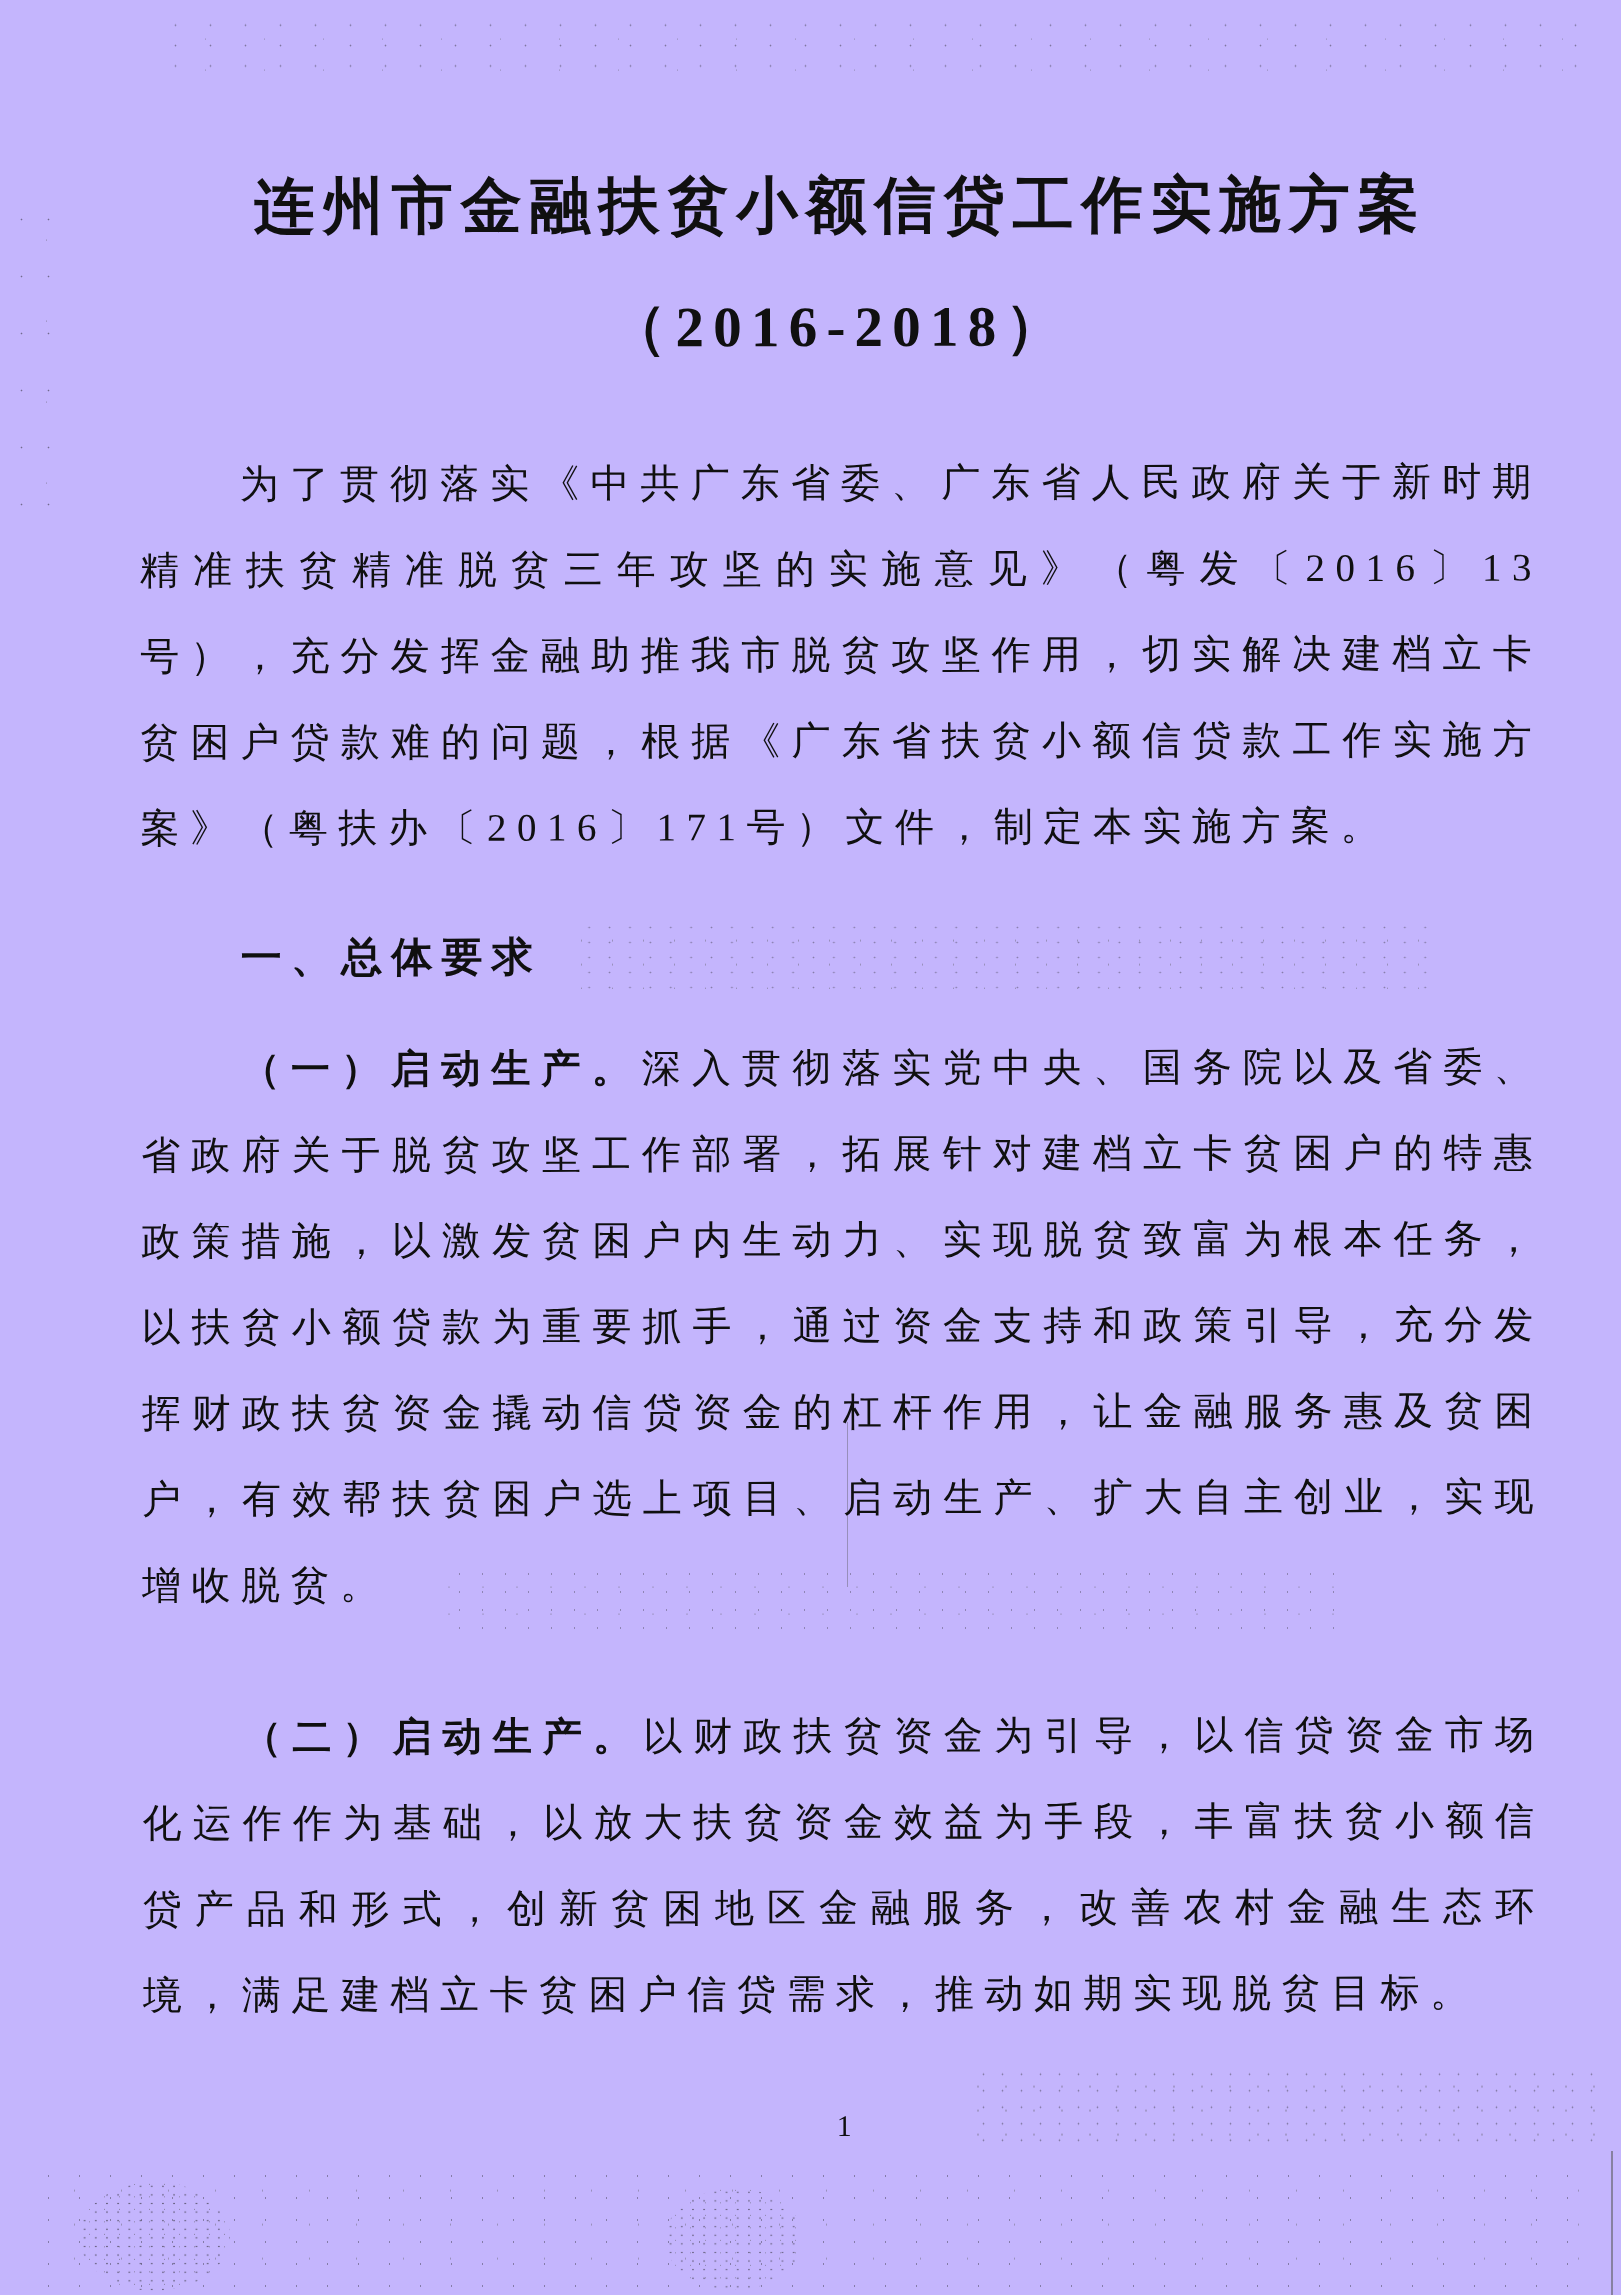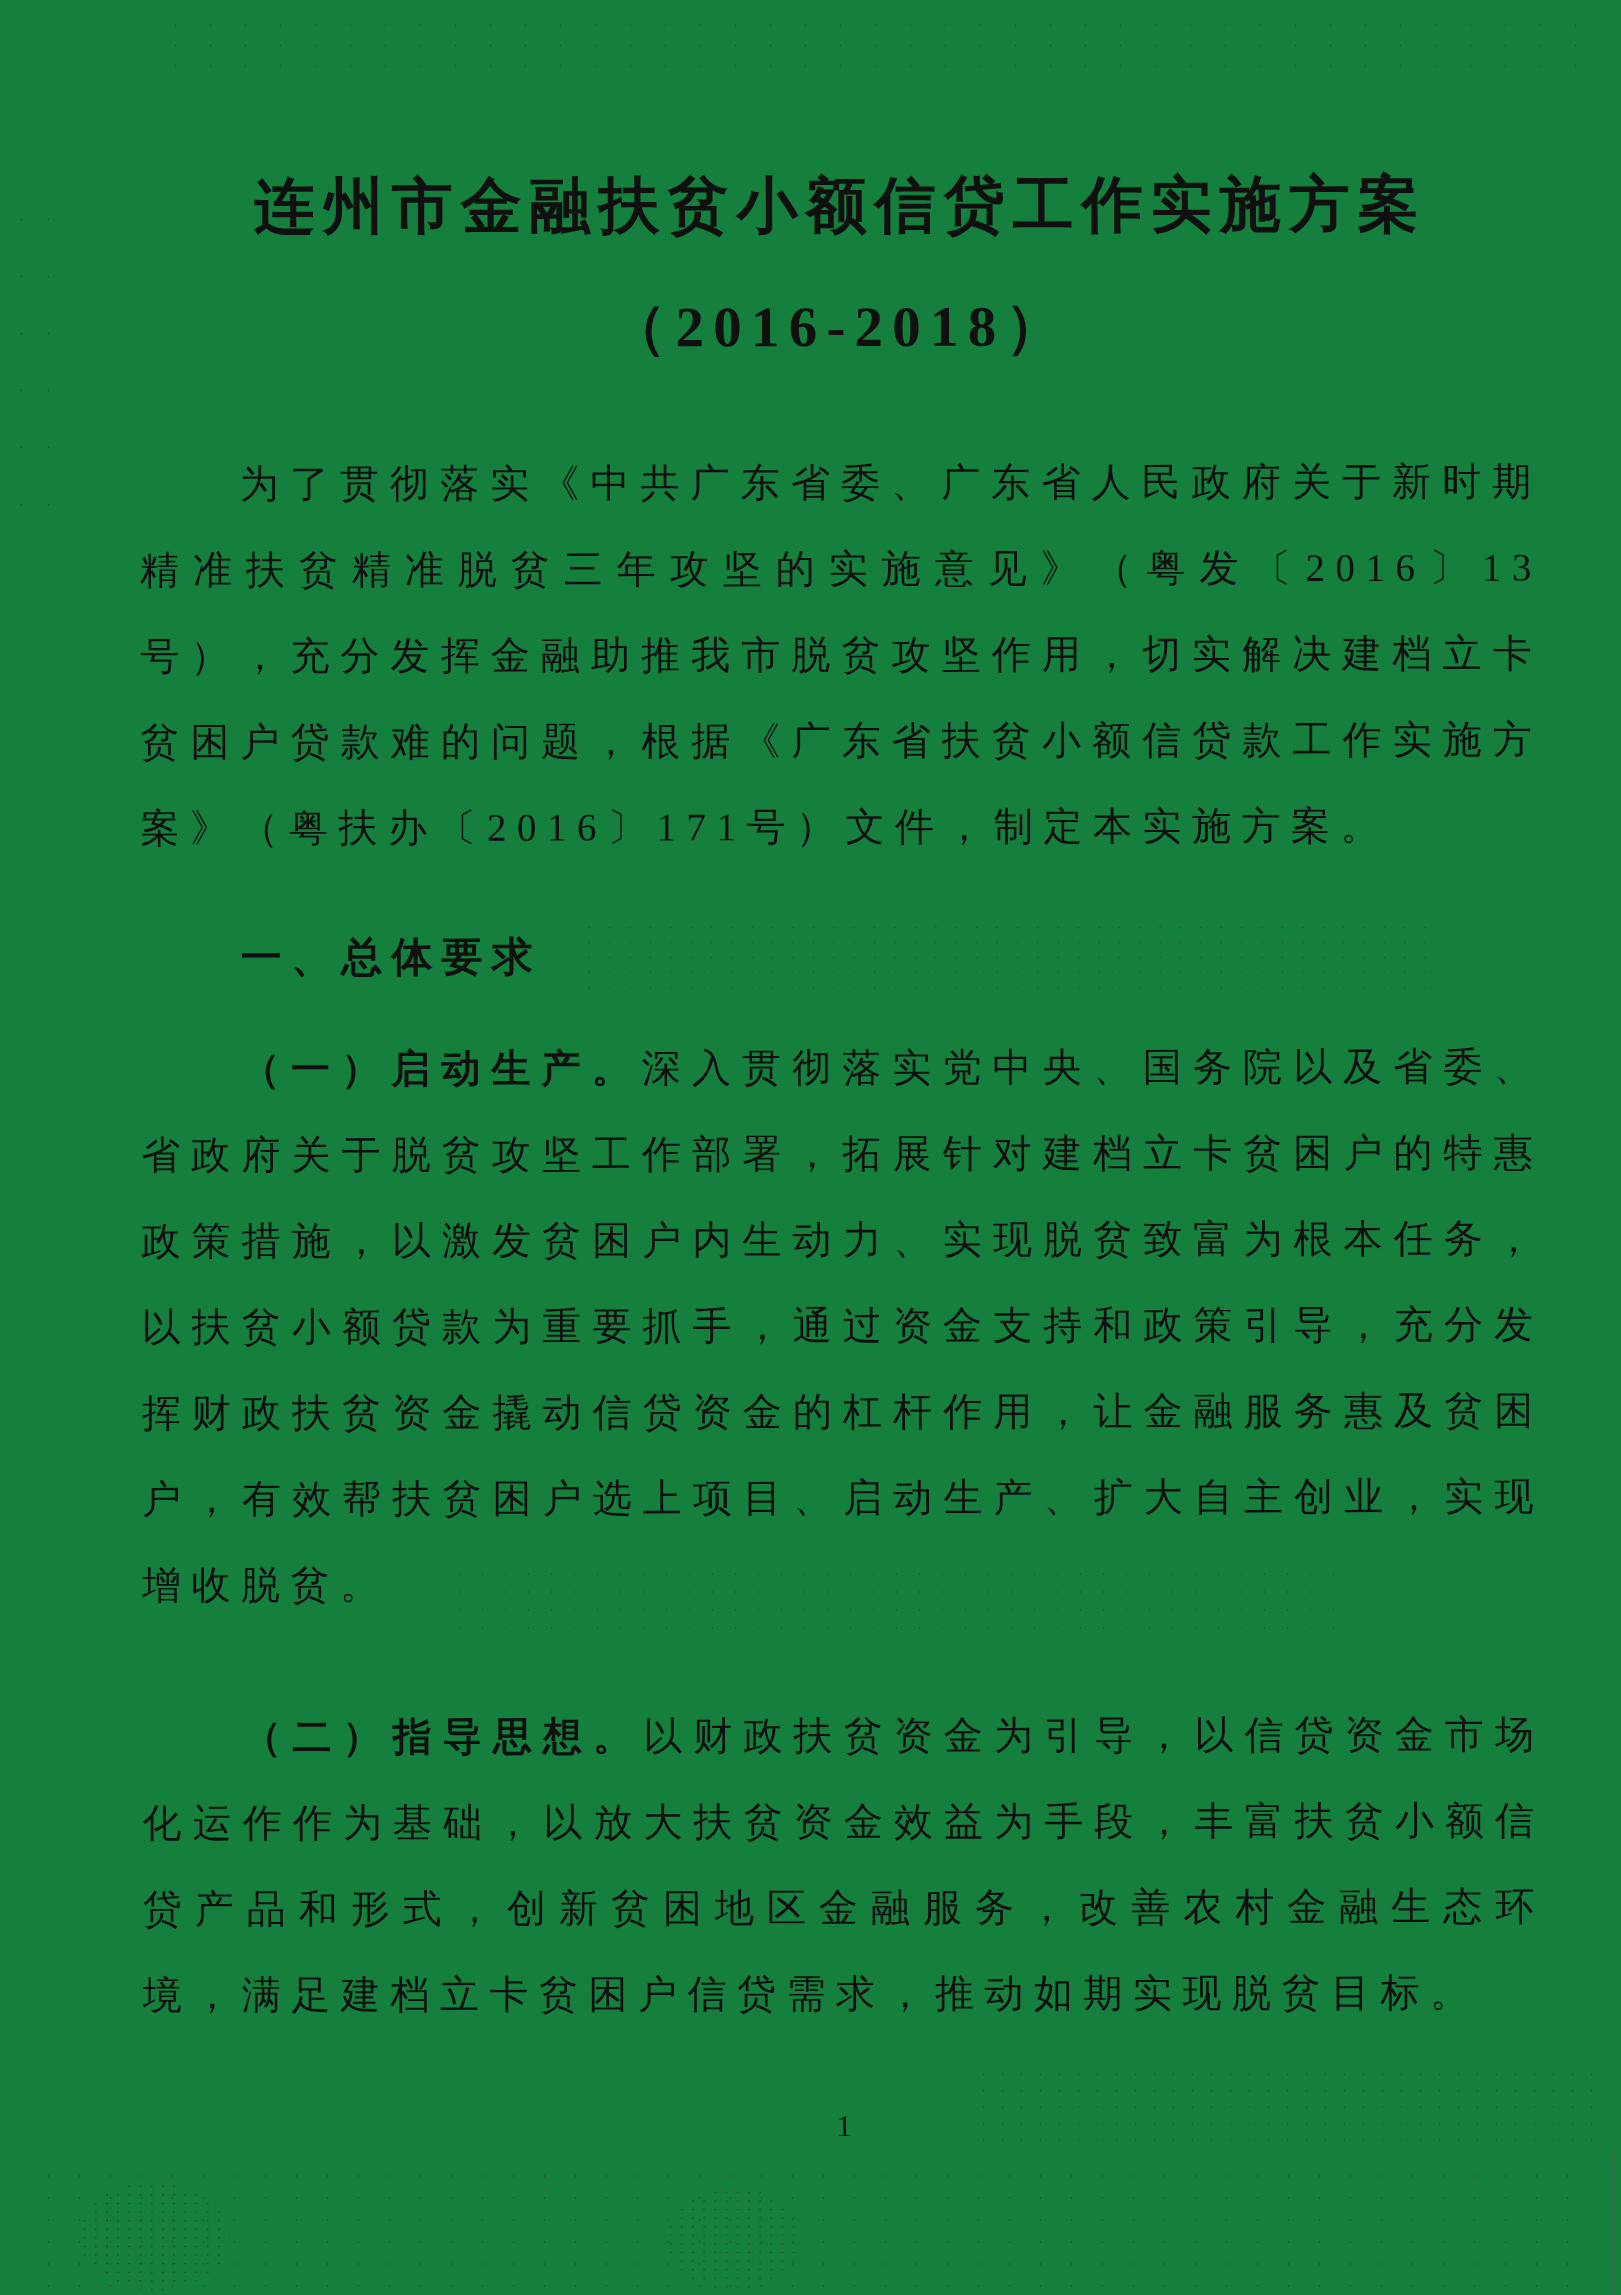--- a/index.html
+++ b/index.html
@@ -1,20 +1,20 @@
 <!DOCTYPE html>
 <html style="font-size:10.5px"><head>
 <meta charset="utf-8">
 <style>
   html, body { margin: 0; padding: 0; background: #e8e8e8; }
   .sheet {
     position: relative;
     width: 1622px;
     height: 2295px;
-    background: #15803d;
+    background: #c4b5fd;
     overflow: hidden;
     font-family: "Liberation Serif", "DejaVu Serif", serif;
     color: #101010;
   }
   .content {
     position: absolute;
     left: 141px;
     top: 0;
     width: 1402px;
     transform: rotate(-0.12deg);
@@ -113,19 +113,19 @@
     <h1 class="title">连州市金融扶贫小额信贷工作实施方案</h1>
 
     <div class="subtitle">（2016-2018）</div>
 
     <p class="para intro"><span>为了贯彻落实《中共广东省委、广东省人民政府关于新时期精准扶贫精准脱贫三年攻坚的实施意见》（粤发〔2016〕13号），充分发挥金融助推我市脱贫攻坚作用，切实解决建档立卡贫困户贷款难的问题，根据《广东省扶贫小额信贷款工作实施方案》（粤扶办〔2016〕171号）文件，制定本实施方案。</span></p>
 
     <h2 class="heading">一、总体要求</h2>
 
     <p class="para item-1"><span class="lead">（一）启动生产。</span><span>深入贯彻落实党中央、国务院以及省委、省政府关于脱贫攻坚工作部署，拓展针对建档立卡贫困户的特惠政策措施，以激发贫困户内生动力、实现脱贫致富为根本任务，以扶贫小额贷款为重要抓手，通过资金支持和政策引导，充分发挥财政扶贫资金撬动信贷资金的杠杆作用，让金融服务惠及贫困户，有效帮扶贫困户选上项目、启动生产、扩大自主创业，实现增收脱贫。</span></p>
 
-    <p class="para item-2"><span class="lead">（二）指导思想。</span><span>以财政扶贫资金为引导，以信贷资金市场化运作作为基础，以放大扶贫资金效益为手段，丰富扶贫小额信贷产品和形式，创新贫困地区金融服务，改善农村金融生态环境，满足建档立卡贫困户信贷需求，推动如期实现脱贫目标。</span></p>
+    <p class="para item-2"><span class="lead">（二）启动生产。</span><span>以财政扶贫资金为引导，以信贷资金市场化运作作为基础，以放大扶贫资金效益为手段，丰富扶贫小额信贷产品和形式，创新贫困地区金融服务，改善农村金融生态环境，满足建档立卡贫困户信贷需求，推动如期实现脱贫目标。</span></p>
 
     <div class="pagenum">1</div>
 
   </div>
 </div>
 
 
 </body></html>

